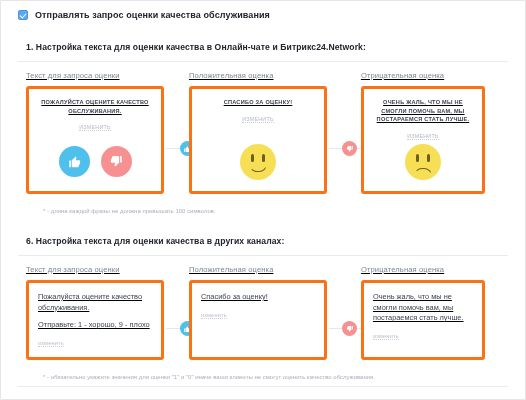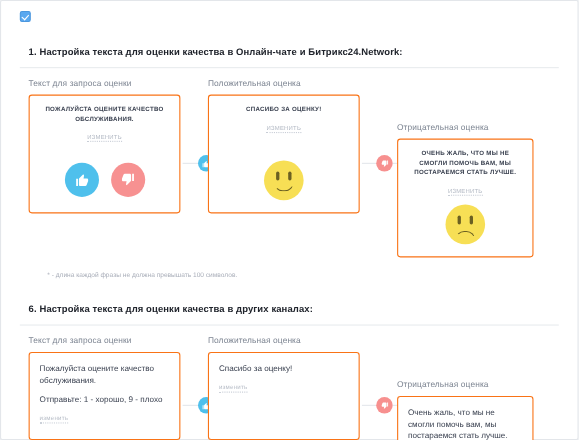--- a/index.html
+++ b/index.html
@@ -62,33 +62,33 @@
     background: #e8ebee;
     margin: 9px 0 0 0;
   }
 
   
   .cols {
     display: flex;
     margin-top: 9px;
     padding-left: 8px;
   }
-  .col { position: relative; }
+  .col { position: relative; text-decoration: underline; }
   .col.c1 { width: 164px; }
   .col.c2 { width: 173px; }
-  .col.c3 { width: 148px; margin-top: 40px; }
+  .col.c3 { width: 148px; }
   .col-head {
     font-size: 7.6px;
     color: #7d8592;
     margin-bottom: 6px;
     letter-spacing: .1px;
   }
   .card {
     background: #fff;
-    border: 1px solid #f97316;
+    border: 3px solid #f97316;
     border-radius: 3px;
     position: relative;
   }
   .card.s1 { height: 108px; width: 138px; }
   .card.s2 { height: 80px; width: 138px; }
   .col.c3 .card.s1 { width: 124px; }
   .col.c3 .card.s2 { width: 124px; }
 
   
   .card-center {
@@ -211,20 +211,21 @@
     margin: 6px 17px 0 17px;
   }
 </style>
 </head>
 <body>
 
 <div class="page">
 
   <div class="check-row">
     <span class="cbx"></span>
+    <span class="check-label">Отправлять запрос оценки качества обслуживания</span>
   </div>
 
   <div class="section">
     <div class="section-title">1. Настройка текста для оценки качества в Онлайн-чате и Битрикс24.Network:</div>
     <div class="rule"></div>
 
     <div class="cols">
 
       <div class="col c1">
         <div class="col-head">Текст для запроса оценки</div>

